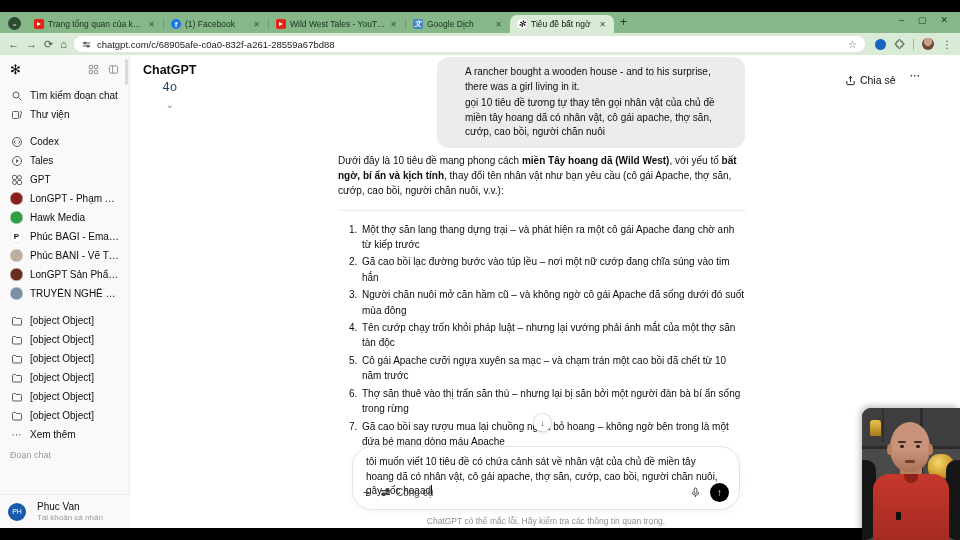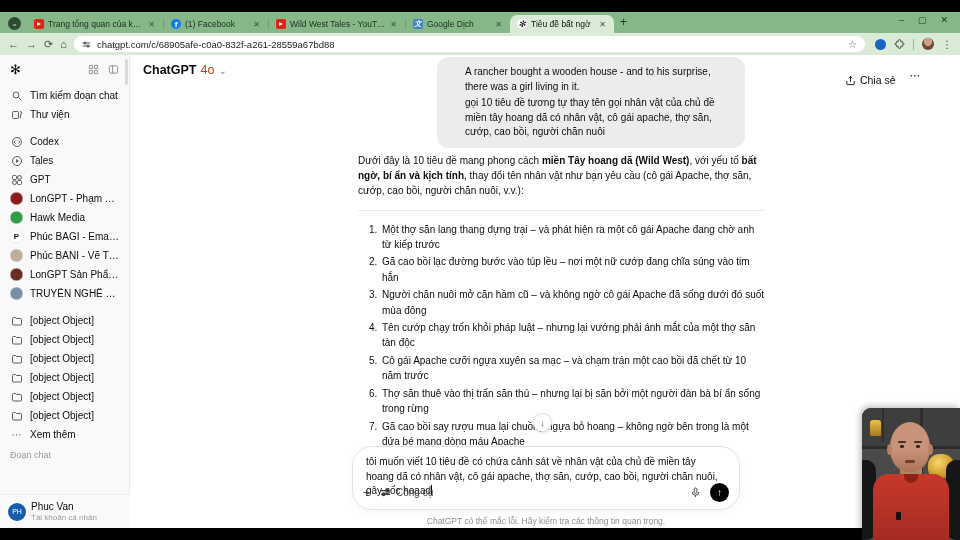--- a/index.html
+++ b/index.html
@@ -43,38 +43,38 @@
   #sb-head .logo{font-size:13px;line-height:13px;color:#000;}
   #sb-head .sb-hicons{margin-left:auto;display:flex;gap:9px;color:#8a8a8a;}
   .sb-item{display:flex;align-items:center;gap:7px;padding:3px 10px;font-size:10px;color:#0d0d0d;white-space:nowrap;overflow:hidden;}
   .sb-item .txt{overflow:hidden;text-overflow:ellipsis;}
   .sb-ic{width:13px;height:13px;flex:0 0 auto;display:flex;align-items:center;justify-content:center;color:#5d5d5d;}
   .sb-gap{height:8px;}
   .gpt-av{width:13px;height:13px;border-radius:50%;flex:0 0 auto;display:flex;align-items:center;justify-content:center;
       font-size:8px;font-weight:bold;color:#111;box-shadow:0 0 0 .5px #ddd inset;}
   .sb-section{padding:6px 10px 2px 10px;font-size:9px;color:#9a9a9a;}
   #sb-user{position:absolute;left:0;bottom:0;width:130px;background:#f9f9f9;border-top:1px solid #efefef;
-      display:flex;align-items:center;gap:5px;padding:6px 8px;box-sizing:border-box;}
+      display:flex;align-items:center;gap:11px;padding:6px 8px;box-sizing:border-box;}
   #sb-user .uav{width:18px;height:18px;border-radius:50%;background:#175caa;color:#fff;font-size:7px;
       display:flex;align-items:center;justify-content:center;}
   #sb-user .uname{font-size:10px;color:#0d0d0d;line-height:1.2;}
   #sb-user .usub{font-size:8px;color:#9a9a9a;}
   .sb-scroll{position:absolute;right:1px;top:4px;width:3px;height:26px;border-radius:2px;background:#d9d9d9;}
   
   #main{left:130px;top:0;width:820px;height:473px;}
-  #main-head-left{left:13px;top:8px;display:flex;align-items:center;gap:4px;font-size:12.5px;}
+  #main-head-left{left:13px;top:8px;display:flex;align-items:center;gap:4px;font-size:12.5px;flex-direction:column;}
   #main-head-left .appname{font-weight:600;color:#0d0d0d;}
-  #main-head-left .model{color:#c2410c;}
+  #main-head-left .model{color:#0c4a6e;font-family:Liberation Mono, monospace;}
   #main-head-left .chev{color:#8f8f8f;font-size:10px;}
   #main-head-right{right:30px;top:8px;display:flex;align-items:center;gap:14px;font-size:10.5px;color:#0d0d0d;}
   .share-btn{display:flex;align-items:center;gap:4px;margin-top:11px;}
   .bubble{top:2px;right:205px;width:252px;background:#ececec;border-radius:12px;padding:8px 28px;font-size:10px;line-height:1.45;}
   .bubble p{margin:0;}
   .bubble p + p{margin-top:2px;}
-  #chatflow{left:228px;top:98px;width:408px;height:292px;overflow:hidden;font-size:10px;line-height:1.52;}
+  #chatflow{left:208px;top:98px;width:408px;height:292px;overflow:hidden;font-size:10px;line-height:1.52;}
   #chatflow p{margin:0 0 8px 0;}
   #chatflow .b{font-weight:bold;}
   #chatflow hr{border:none;border-top:1px solid #ececec;margin:11px 0;}
   #chatflow ol{margin:0;padding-left:22px;}
   #chatflow li{margin-bottom:2.5px;padding-left:2px;}
   .scrolldown{left:403px;top:358px;width:17px;height:17px;border-radius:50%;background:#fff;border:1px solid #e0e0e0;
       box-shadow:0 1px 3px rgba(0,0,0,.12);display:flex;align-items:center;justify-content:center;font-size:9px;color:#444;}
   
   #composer{left:222px;top:391px;width:388px;height:64px;border:1px solid #e3e3e3;border-radius:20px;background:#fff;
       box-shadow:0 2px 8px rgba(0,0,0,.04);box-sizing:border-box;padding:8px 13px 6px 13px;}

